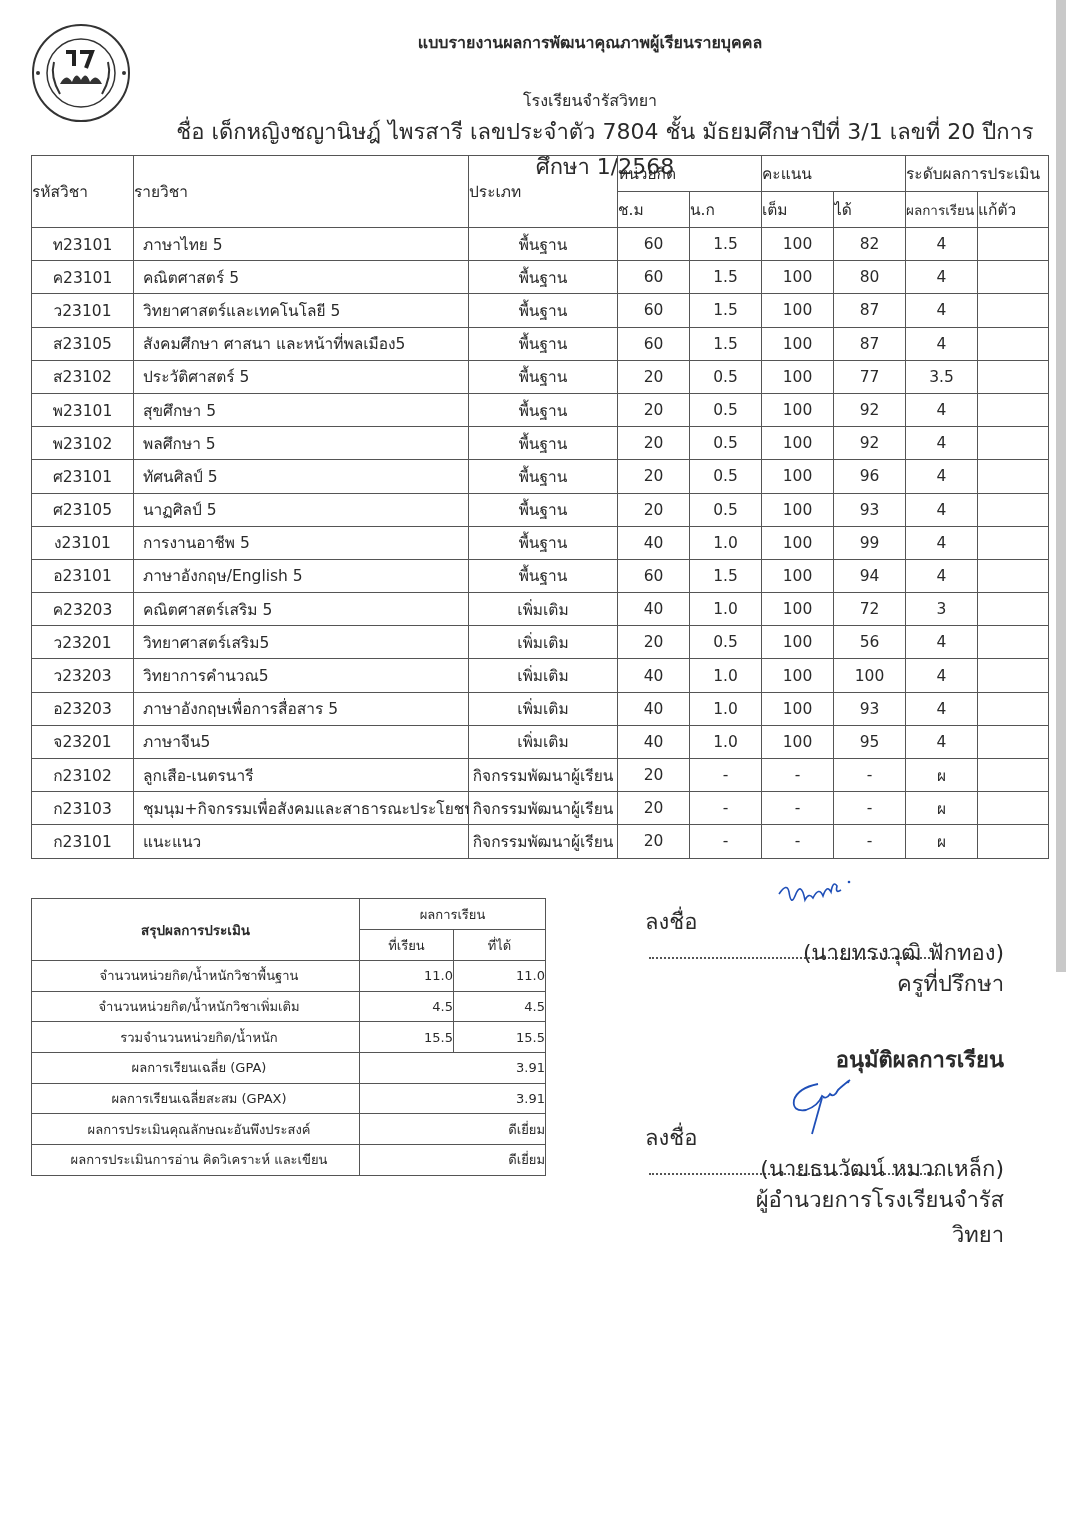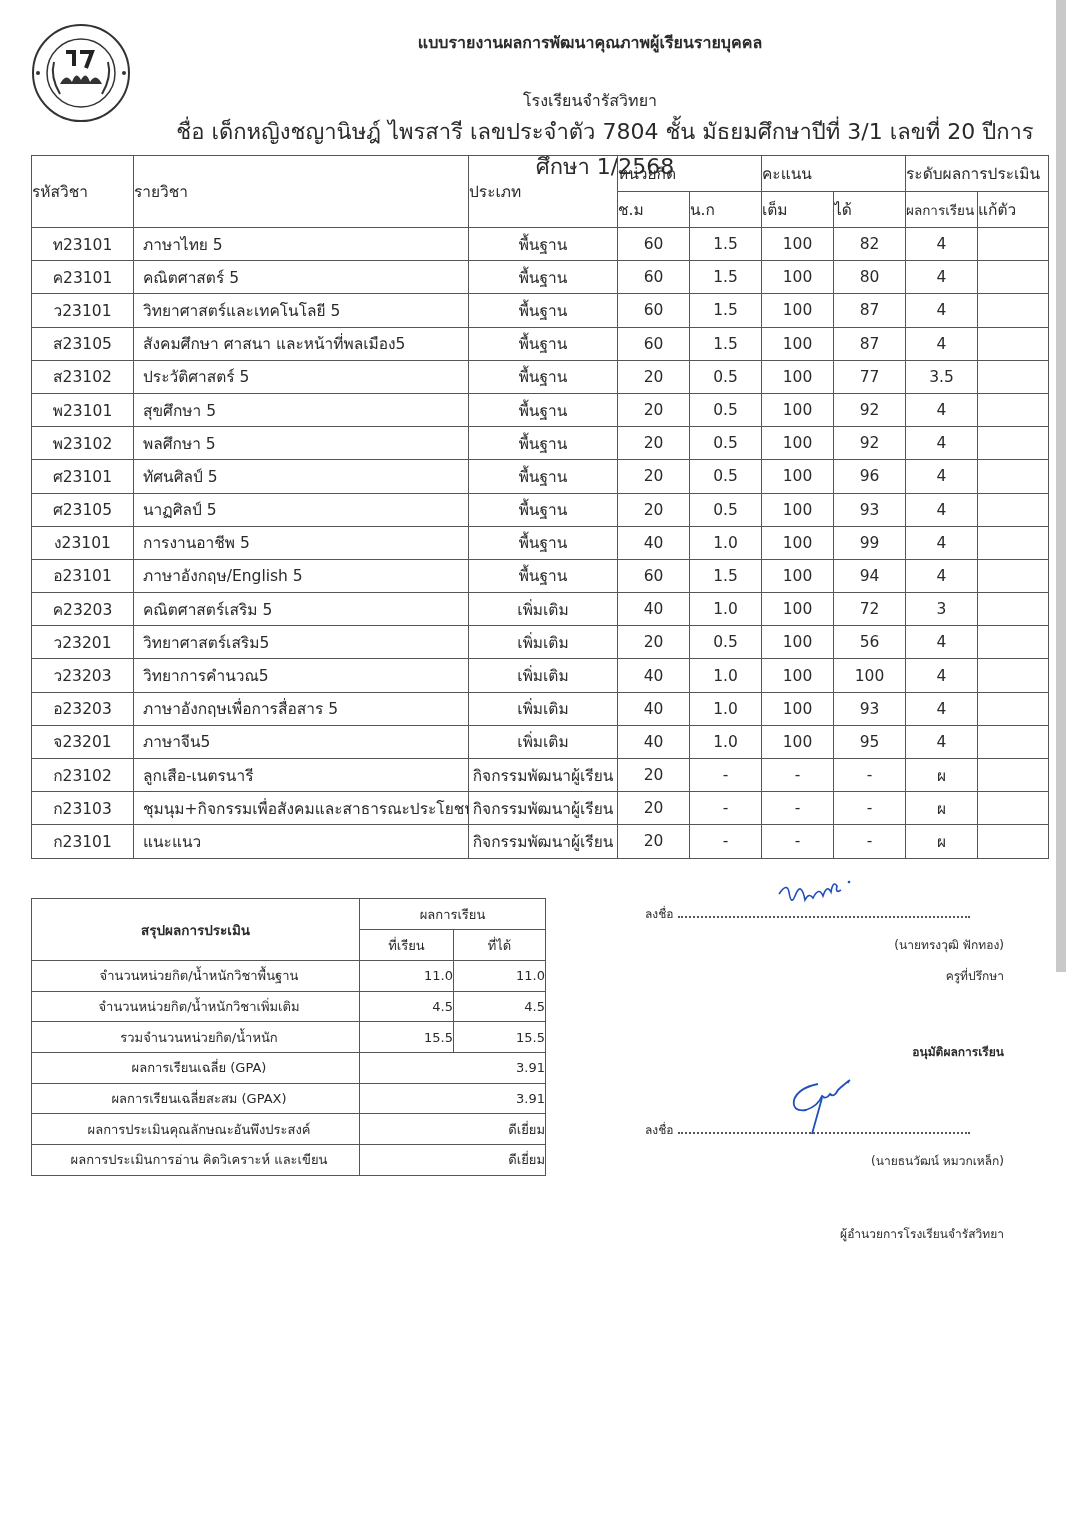--- a/index.html
+++ b/index.html
@@ -22,21 +22,21 @@
   .main td { height:32.2px; text-align:center; }
   .main td.name { text-align:left; padding-left:9px; }
   .main th.small { font-size:13.5px; }
 
   .sum { left:31px; top:898px; width:514px; font-size:13px; }
   .sum th { text-align:center; height:30px; }
   .sum td { height:29.7px; text-align:right; }
   .sum td.lbl { text-align:center; padding-left:7px; }
   .sum th.bold { font-weight:bold; font-size:13.5px;margin-top:20px; }
 
-  .sig { font-size:12px; }
+  .sig { font-size:22px; }
   .sig-line { left:645px; width:345px; }
   .dots { display:inline-block; width:292px; border-bottom:2px dotted #555; height:0; vertical-align:baseline; margin-left:4px; }
   .center-block { left:704px; width:300px; text-align:right; }
 </style>
 </head>
 <body>
 
 <div class="abs logo">
   <svg width="102" height="102" viewBox="0 0 102 102">
     <circle cx="51" cy="51" r="48" fill="none" stroke="#333" stroke-width="2"></circle>
@@ -366,13 +366,13 @@
   <svg width="70" height="62" viewBox="0 0 70 62">
     <path d="M30 8 Q10 12 6 24 Q4 36 18 34 Q30 30 34 20 Q38 24 42 18 Q46 22 50 14 Q54 10 62 4" fill="none" stroke="#1f4fb8" stroke-width="1.8"></path>
     <path d="M34 22 L24 58" fill="none" stroke="#1f4fb8" stroke-width="1.8"></path>
     <circle cx="60" cy="6" r="1.3" fill="#1f4fb8"></circle>
   </svg>
 </div>
 <div class="abs sig sig-line" style="top:1120px;">
   <span>ลงชื่อ</span><span class="dots"></span>
 </div>
 <div class="abs sig center-block" style="top:1151px;">(นายธนวัฒน์ หมวกเหล็ก)</div>
-<div class="abs sig center-block" style="top:1182px;margin-top:42px;">ผู้อำนวยการโรงเรียนจำรัสวิทยา</div>
+<div class="abs sig center-block" style="top:1182px;">ผู้อำนวยการโรงเรียนจำรัสวิทยา</div>
 
 </body></html>

